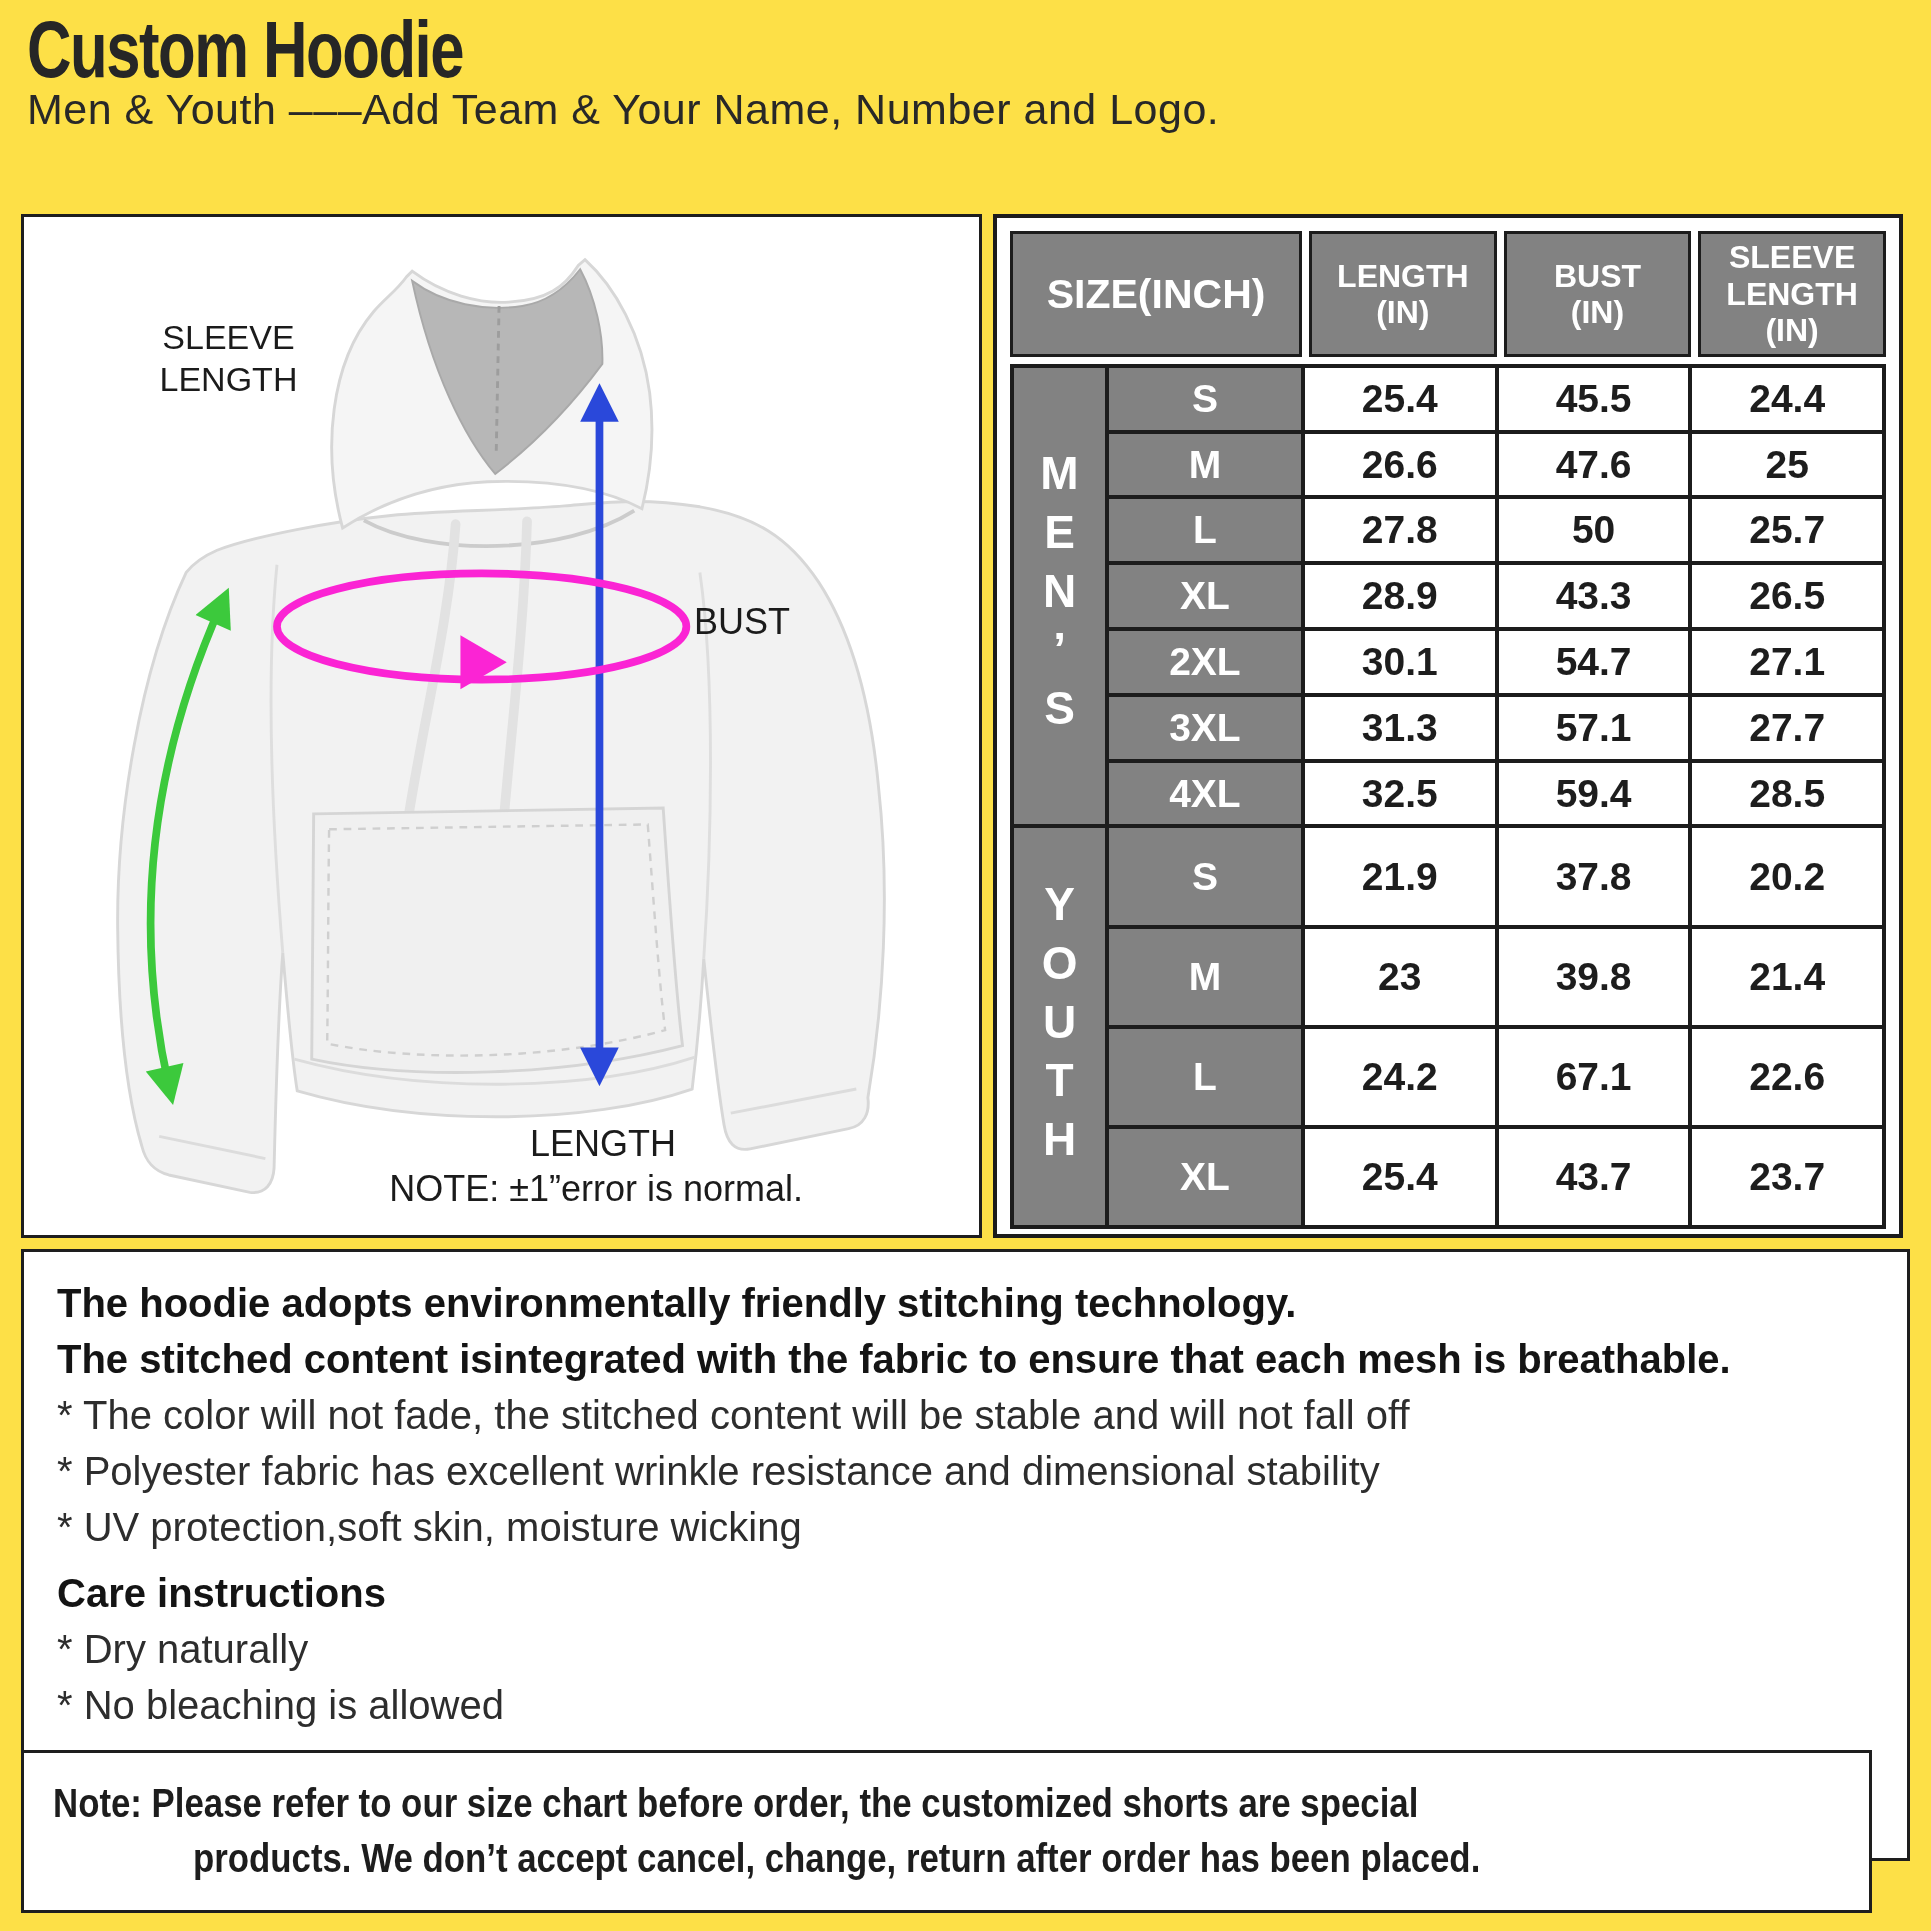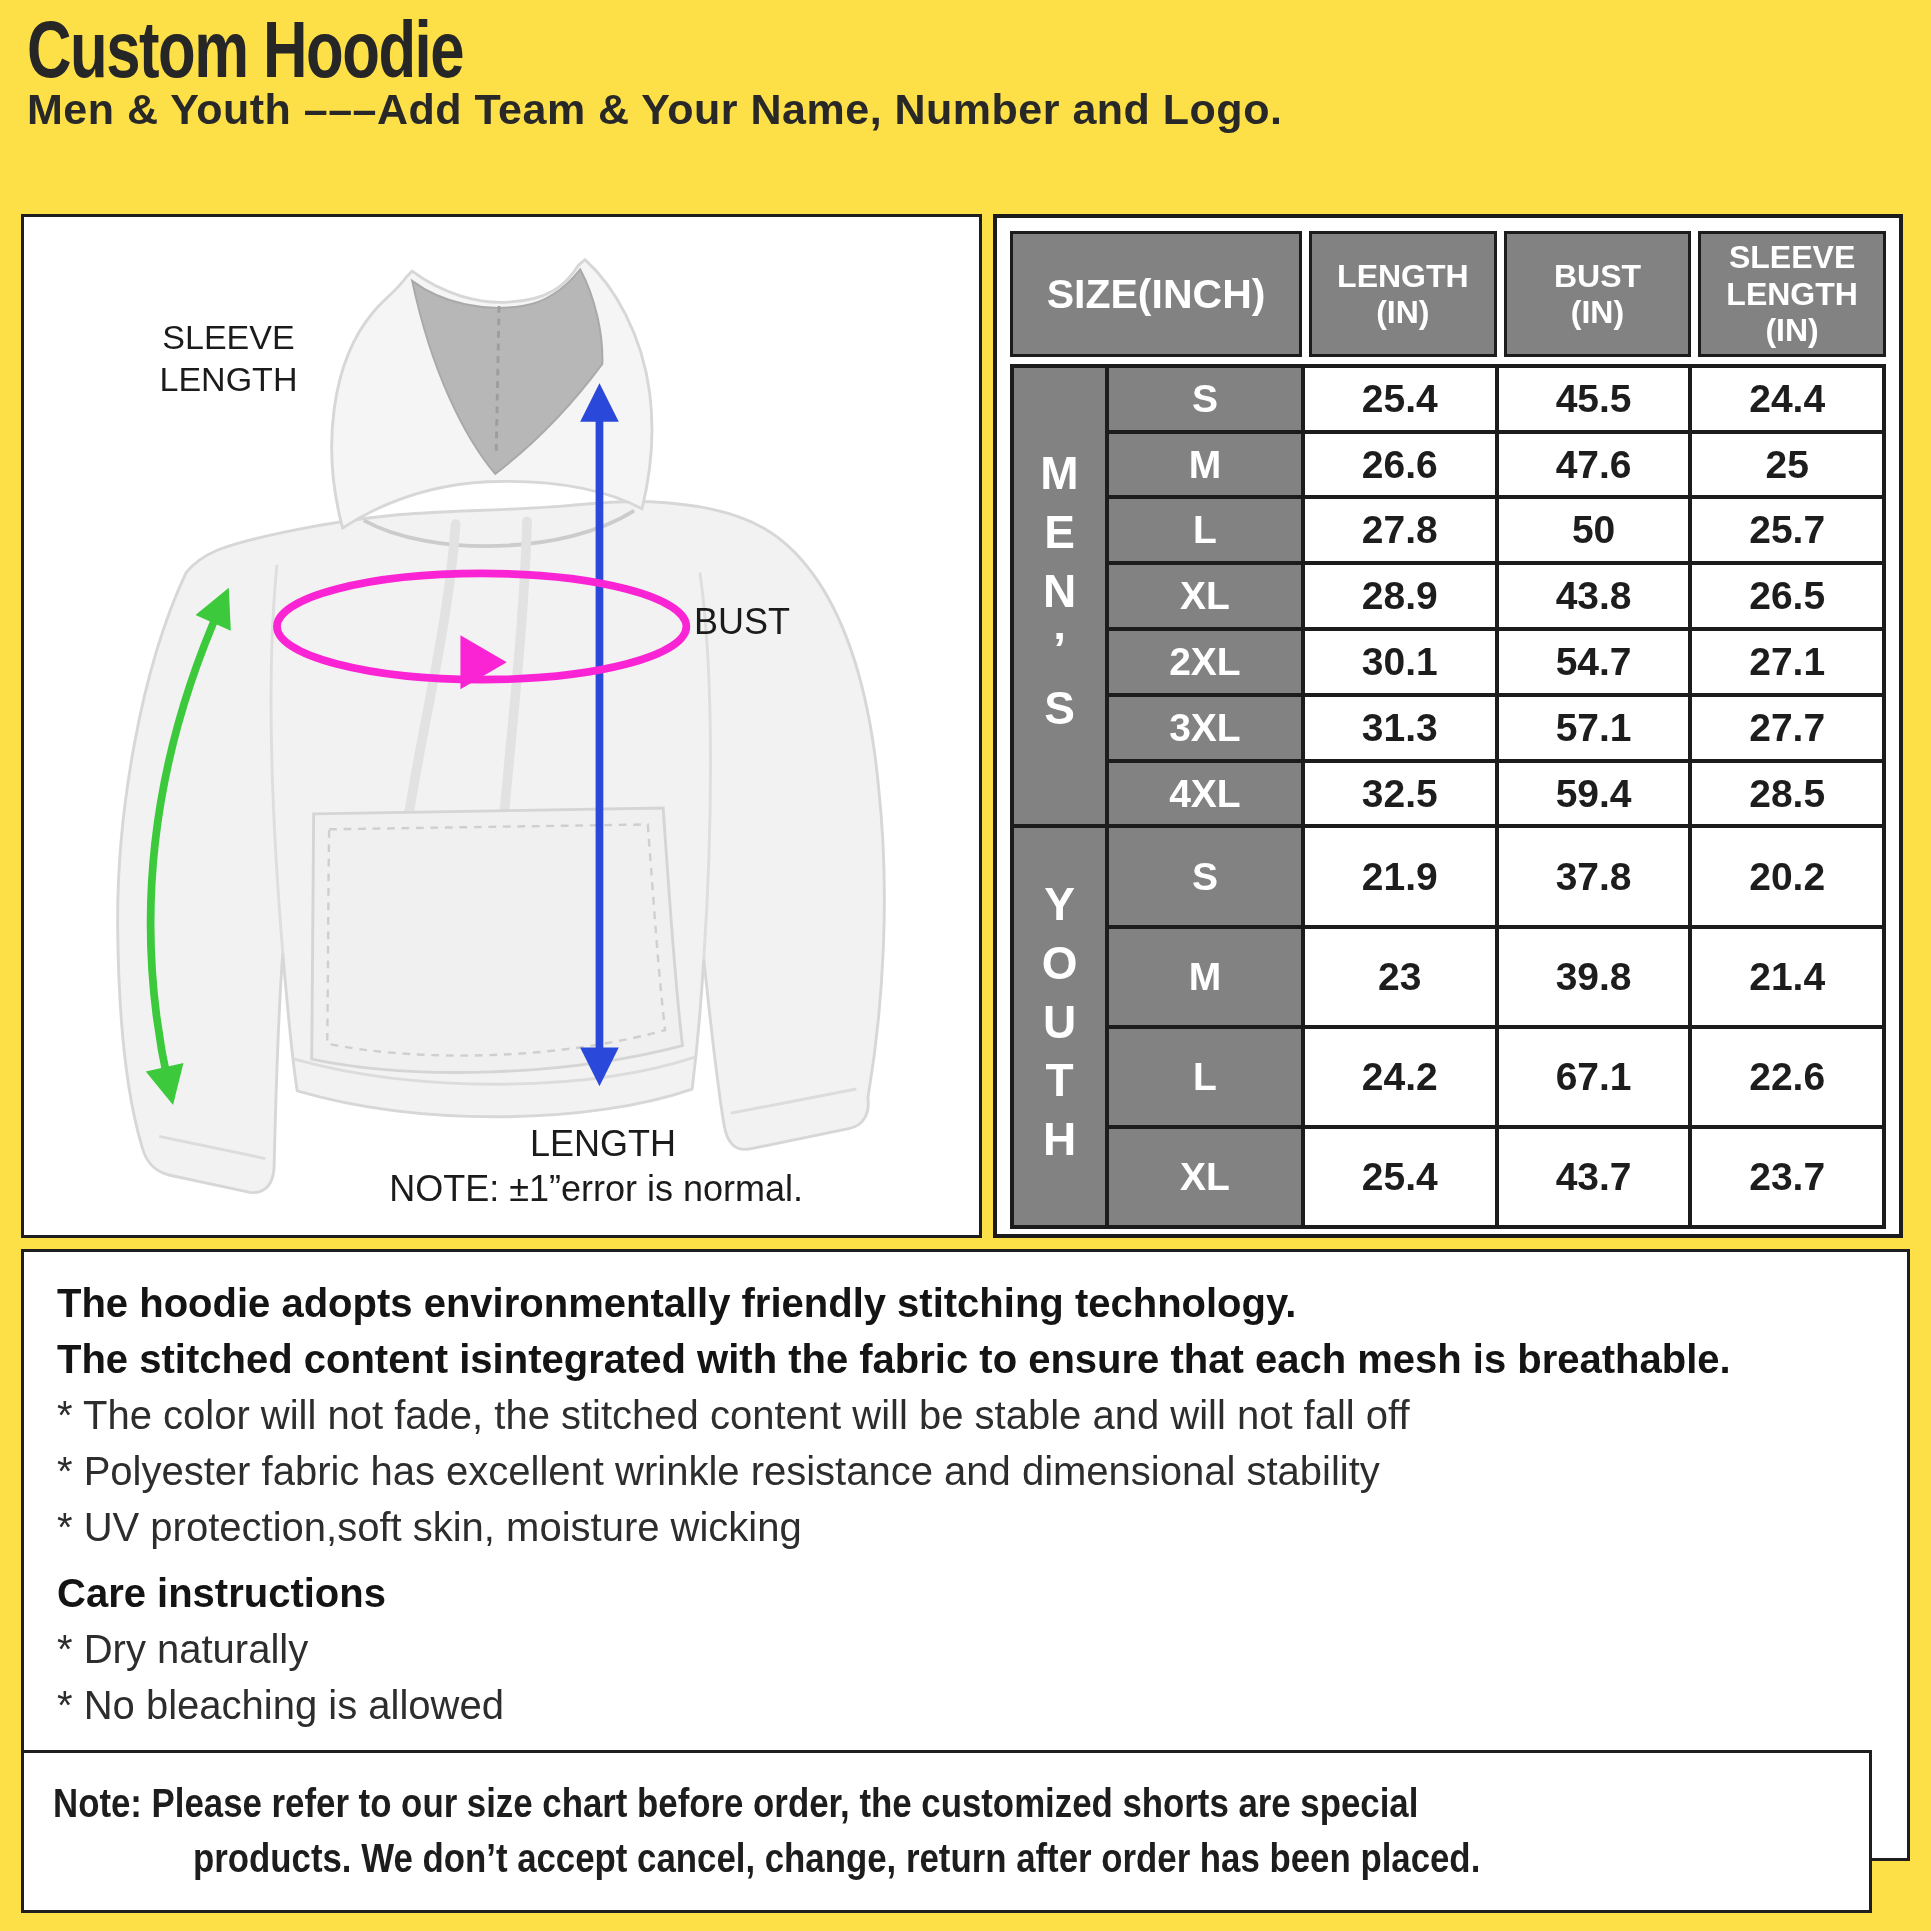--- a/index.html
+++ b/index.html
@@ -2,21 +2,21 @@
 <html><head>
 <meta charset="utf-8">
 <style>
   html,body{margin:0;padding:0;background:#ffffff;}
   .page{position:relative;width:1931px;height:1931px;background:#fde047;overflow:hidden;
         font-family:"Liberation Sans", sans-serif;color:#1d1d1d;}
 
   
   .title{position:absolute;left:27px;top:3.9px;font-size:79px;font-weight:700;color:#262626;white-space:nowrap;}
   .title .cond{display:inline-block;transform:scaleX(0.78);transform-origin:left center;letter-spacing:-1.9px;}
-  .subtitle{position:absolute;left:27px;top:85px;font-size:43px;font-weight:700;color:#282828;white-space:nowrap;letter-spacing:0.5px;}
+  .subtitle{position:absolute;left:27px;top:85px;font-size:43px;font-weight:400;color:#282828;white-space:nowrap;letter-spacing:0.5px;}
 
   
   .panel{position:absolute;background:#fff;border:3.9px solid #1e1e1e;box-sizing:border-box;}
   .diagram-panel{left:21px;top:214px;width:961px;height:1024px;}
   .diagram-panel svg{position:absolute;left:0;top:0;}
   .diag-label{position:absolute;color:#1b1b1b;font-weight:400;}
   .lbl-sleeve{left:108px;top:100px;width:193px;text-align:center;font-size:34px;line-height:1.23;white-space:pre-line;}
   .lbl-bust{left:670px;top:384px;font-size:36px;}
   .lbl-length{left:497px;top:906px;width:164px;text-align:center;font-size:36px;}
   .lbl-note{left:161px;top:951px;width:618px;text-align:right;font-size:36px;font-weight:500;white-space:pre-line;}
@@ -196,21 +196,21 @@
           </tr>
           <tr>
             <td class="scell">L</td>
             <td class="dcell">27.8</td>
             <td class="dcell">50</td>
             <td class="dcell">25.7</td>
           </tr>
           <tr>
             <td class="scell">XL</td>
             <td class="dcell">28.9</td>
-            <td class="dcell">43.8</td>
+            <td class="dcell">43.3</td>
             <td class="dcell">26.5</td>
           </tr>
           <tr>
             <td class="scell">2XL</td>
             <td class="dcell">30.1</td>
             <td class="dcell">54.7</td>
             <td class="dcell">27.1</td>
           </tr>
           <tr>
             <td class="scell">3XL</td>

